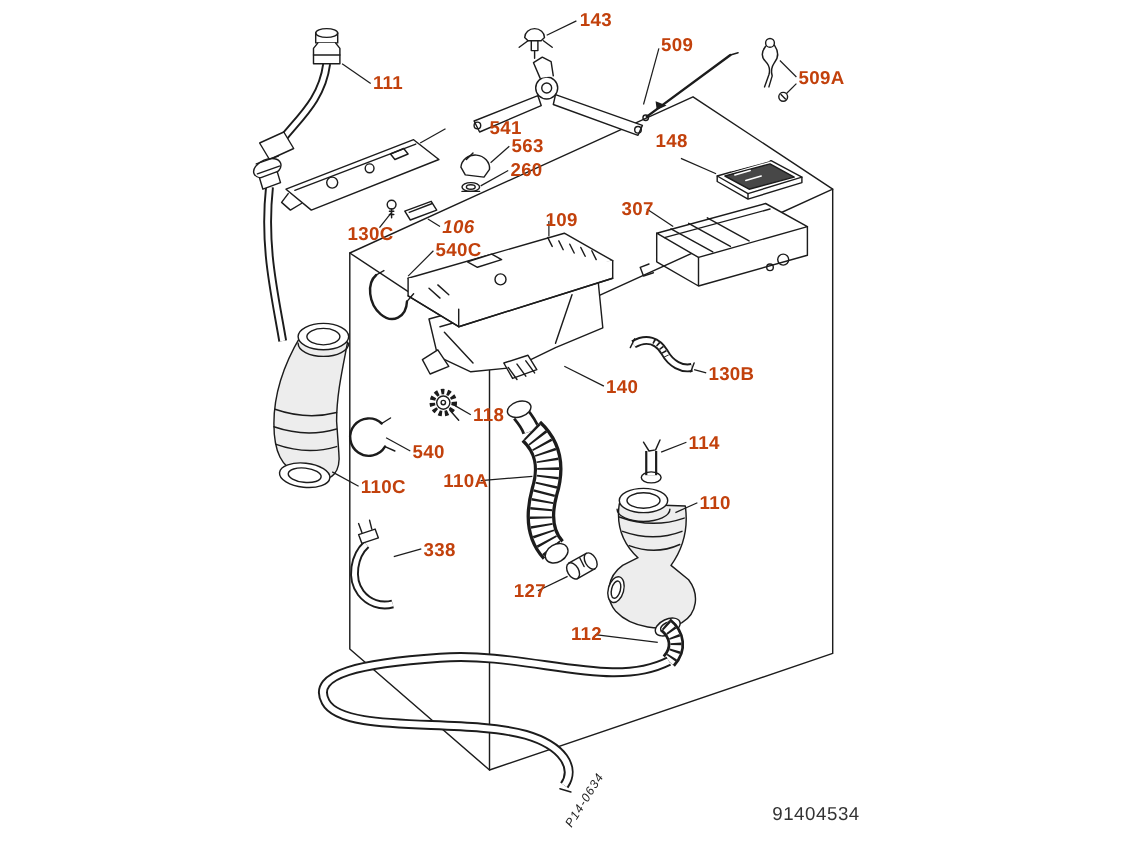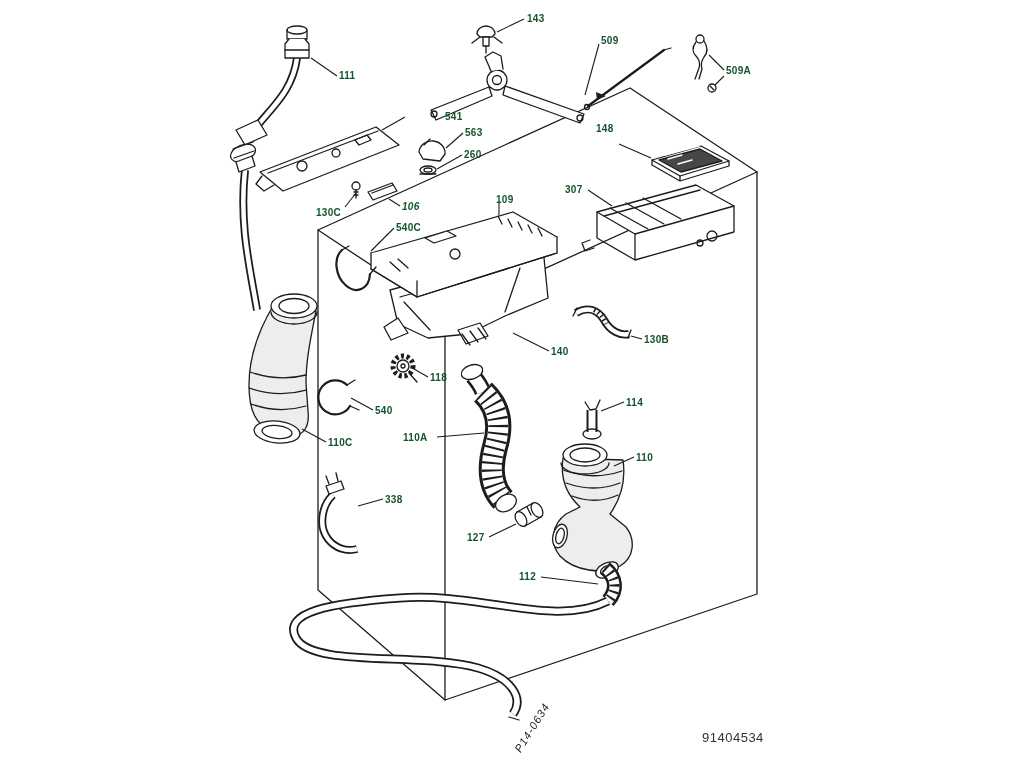--- a/index.html
+++ b/index.html
@@ -36,30 +36,30 @@
   #diagram .hi16 { stroke-width:12; stroke:#fff; stroke-linecap:butt; }
   #diagram .ho24 { stroke-width:26; stroke-linecap:butt; }
   #diagram .hi24 { stroke-width:20; stroke:#fff; stroke-linecap:butt; }
   #diagram .rb24 { stroke-width:20; stroke-dasharray:2 5.5; stroke-linecap:butt; }
   #diagram .gear { stroke-width:5; stroke-dasharray:3 2.6; stroke-linecap:butt; fill:#fff; }
   #diagram .darkfill { fill:#1c1c1c; stroke:none; }
 
   .leader { fill:none; stroke:#1c1c1c; stroke-width:1.1; }
 
   .part-label {
-    position:absolute; font-size:10px; font-weight:600; color:#14532d;
+    position:absolute; font-size:17px; font-weight:600; color:#c2410c;
     letter-spacing:.3px; white-space:nowrap; line-height:14px;
   }
   .plate-ref {
     position:absolute; left:512px; top:748px; font-size:11px; color:#222;
     font-style:italic; letter-spacing:1px;
     transform:rotate(-58deg); transform-origin:left top;
   }
   .doc-number {
-    position:absolute; left:702px; top:730px; font-size:13px; color:#333;
+    position:absolute; left:702px; top:730px; font-size:17px; color:#333;
     letter-spacing:.5px;
   }
 </style>
 </head>
 <body>
 
 <div class="stage">
 
   <svg id="diagram" viewBox="0 0 1024 768" xmlns="http://www.w3.org/2000/svg">
 

